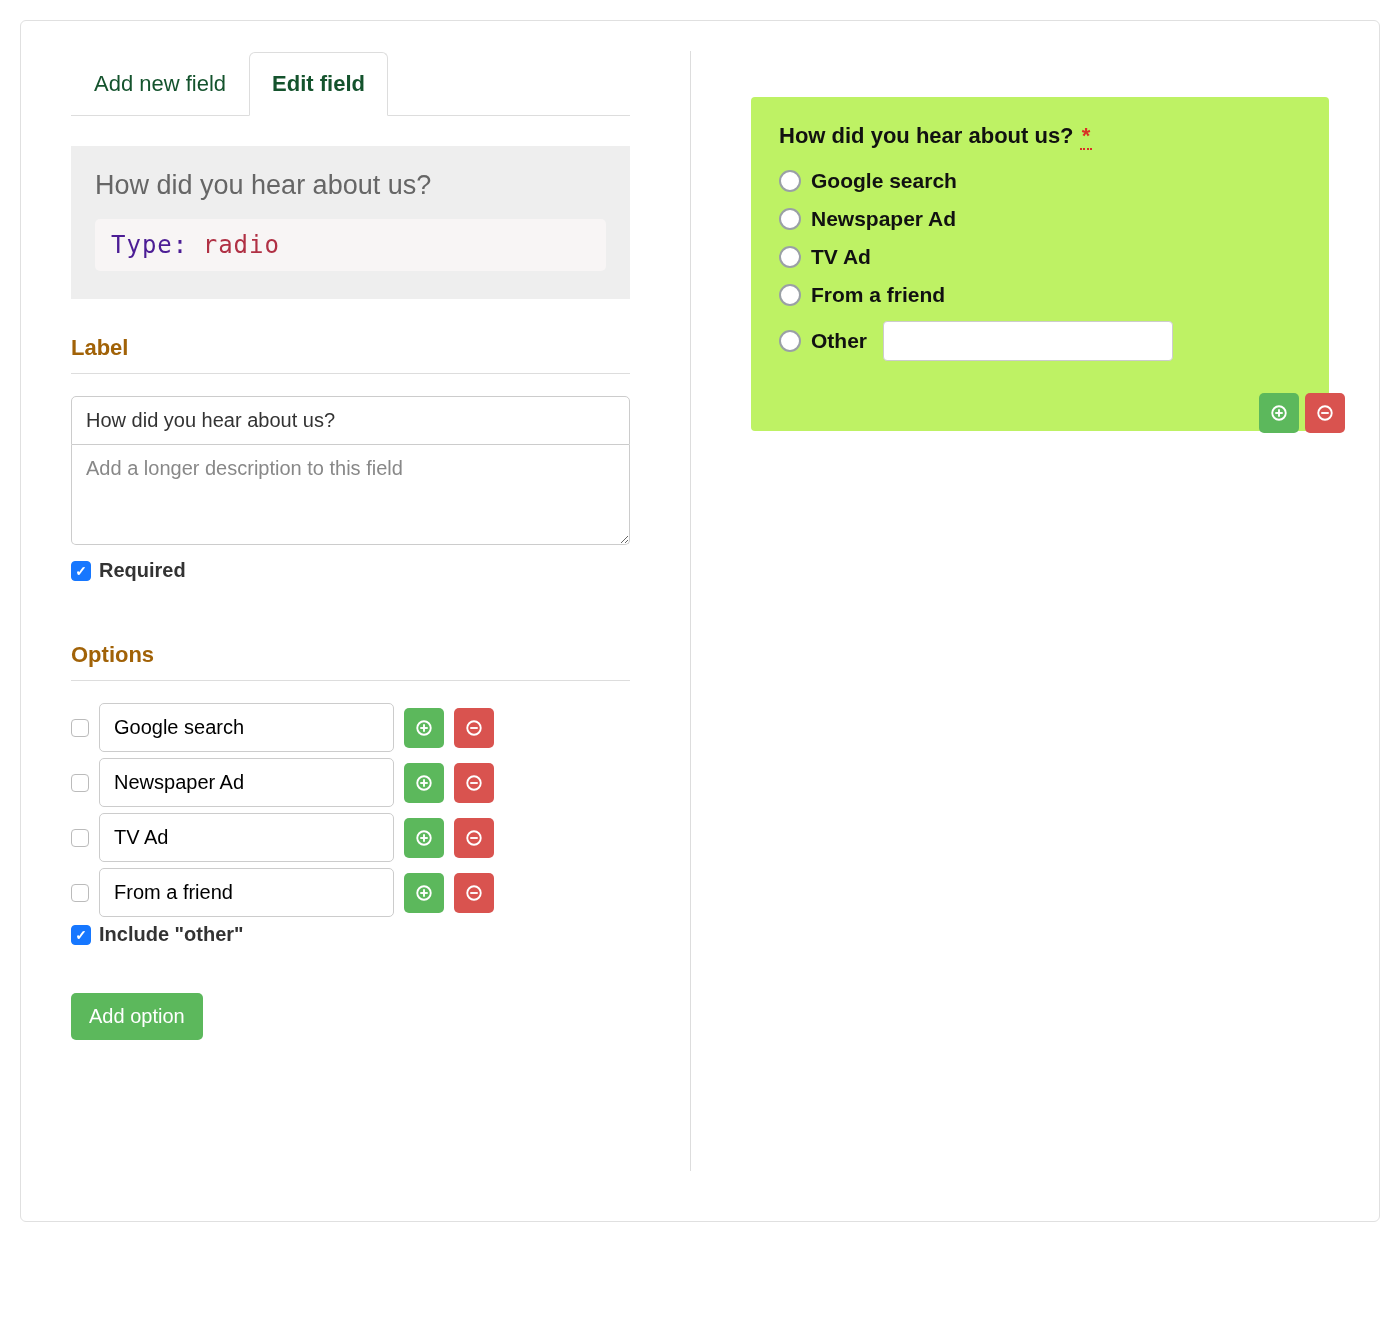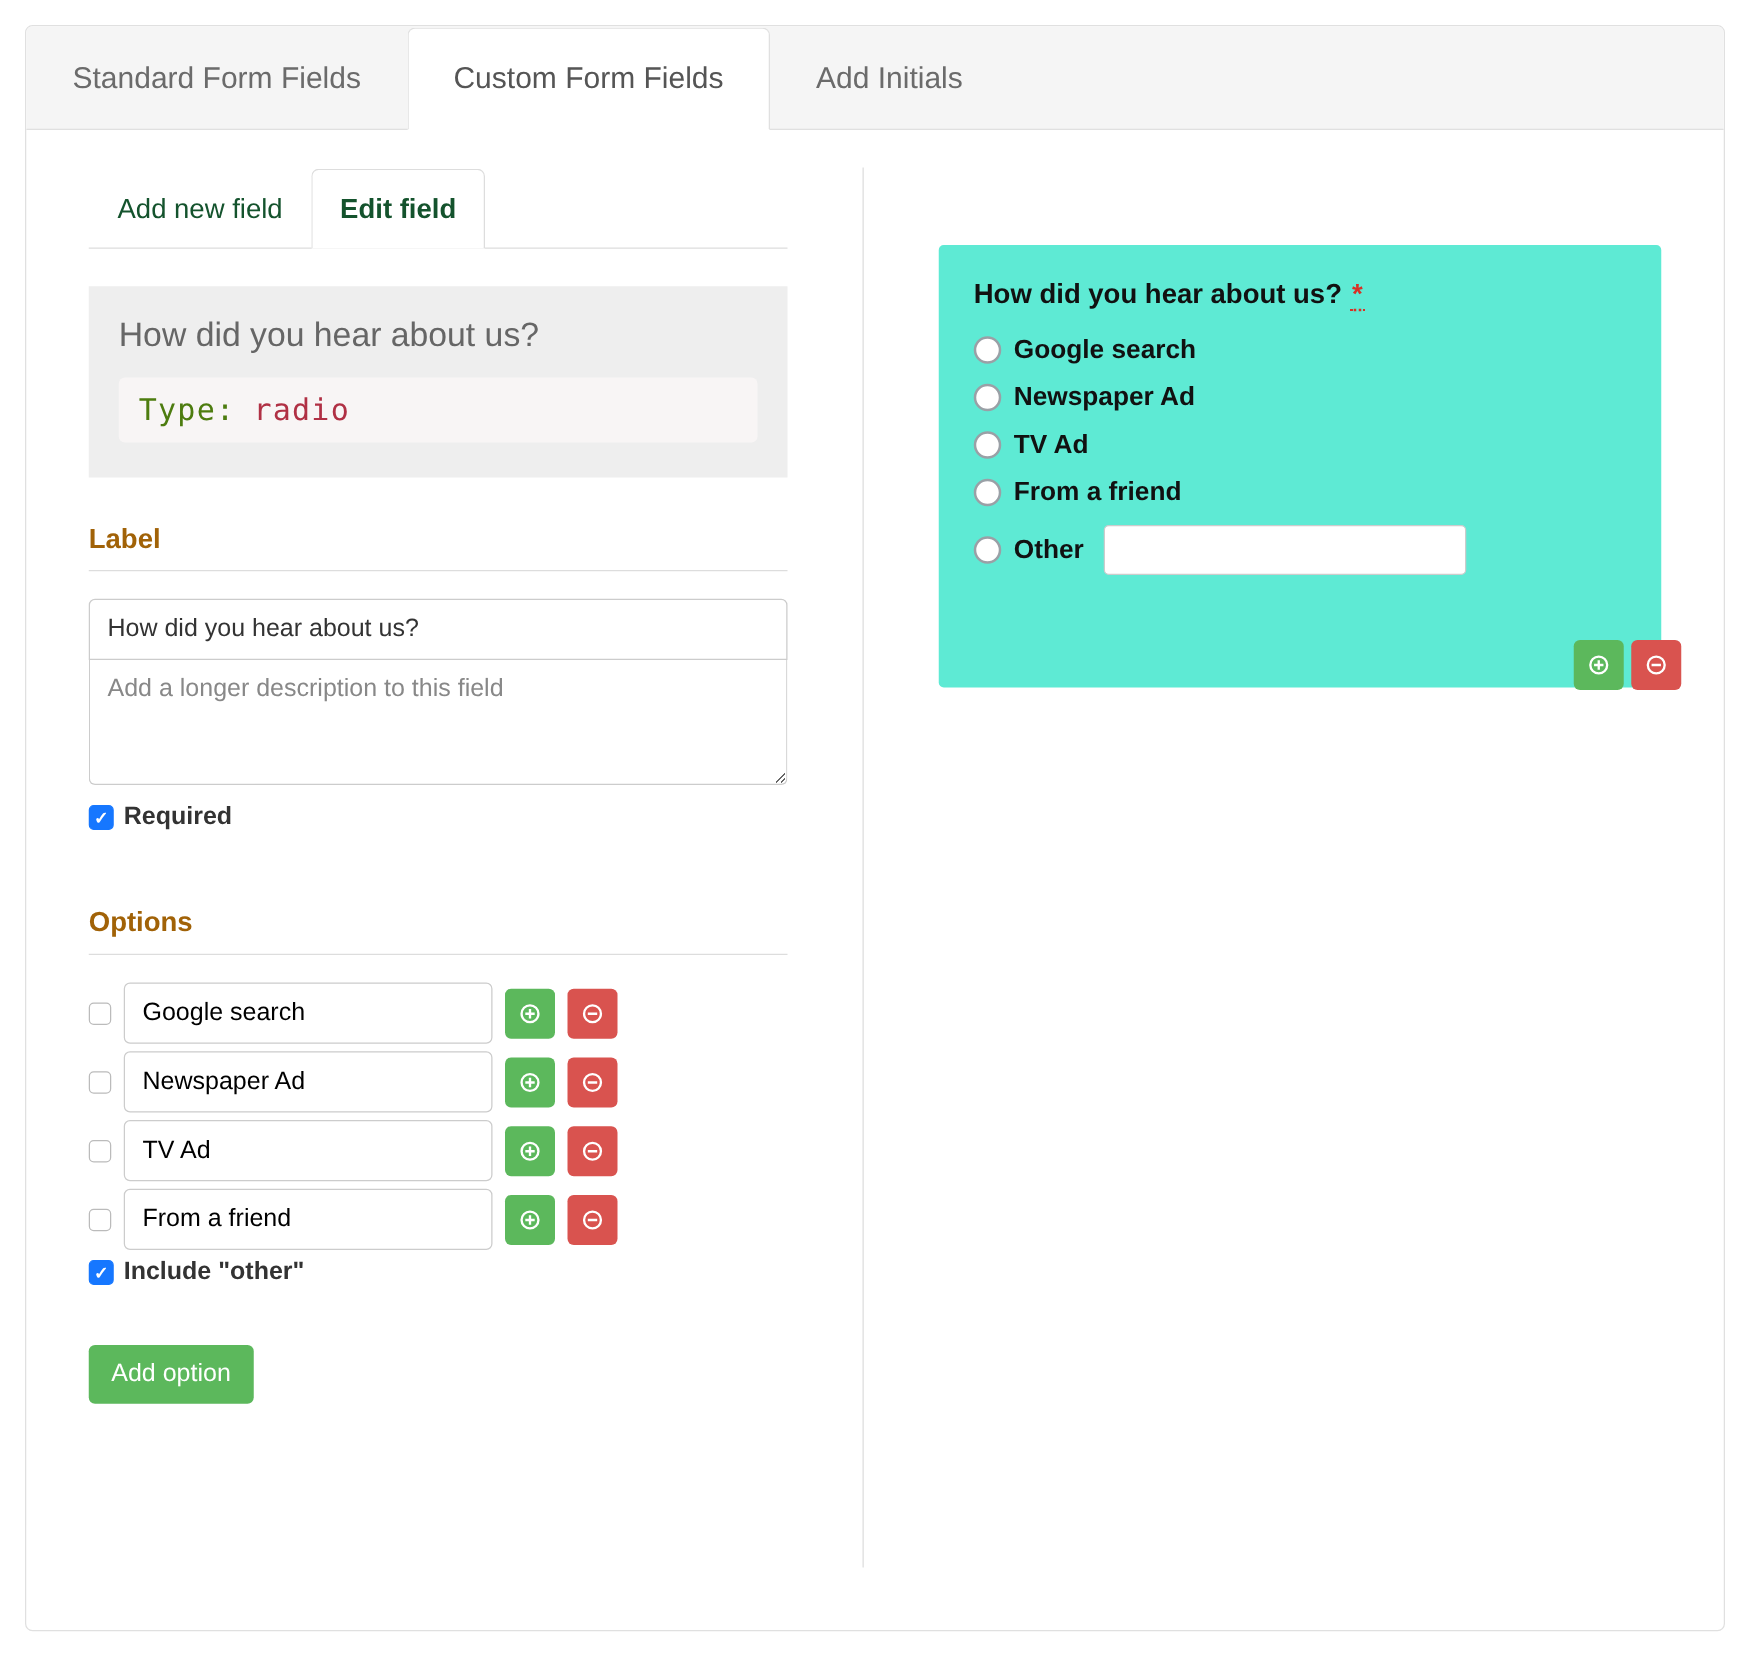--- a/index.html
+++ b/index.html
@@ -88,21 +88,21 @@
       color: #666;
       margin-bottom: 18px;
     }
     .type-box {
       background: #f8f5f5;
       border-radius: 5px;
       padding: 12px 16px;
       font-family: "Menlo", "Consolas", monospace;
       font-size: 24px;
     }
-    .type-label { color: #4d7c0f; letter-spacing: 1px;}
+    .type-label { color: #4c1d95; letter-spacing: 1px;}
     .type-value { color: #b03044; letter-spacing: 1px;}
     
     .section-heading {
       font-size: 22px;
       font-weight: 700;
       color: #a16207;
       border-bottom: 1px solid #ddd;
       padding-bottom: 12px;
       margin-bottom: 22px;
     }
@@ -186,25 +186,25 @@
       margin-top: 47px;
       background: #5cb85c;
       color: #fff;
       padding: 12px 18px;
       border-radius: 5px;
       font-size: 20px;
       cursor: pointer;
     }
     
     .preview-card {
-      background: #5eead4;
+      background: #bef264;
       border-radius: 4px;
-      padding: 26px 28px 76px 28px;
+      padding: 26px 28px 56px 28px;
       position: relative;
-      margin-top: 62px;
+      margin-top: 46px;
     }
     .preview-title {
       font-size: 22px;
       font-weight: 700;
       color: #111;
       margin-bottom: 20px;
     }
     .req-star { color: #d93025; border-bottom: 2px dotted #d93025; padding:0 2px;}
     .radio-row {
       display: flex;
@@ -236,25 +236,20 @@
       bottom: -2px;
       display: flex;
       gap: 6px;
     }
   </style>
 </head>
 <body>
 
 <div class="container">
 
-  <div class="top-tabs">
-    <div class="top-tab">Standard Form Fields</div>
-    <div class="top-tab active">Custom Form Fields</div>
-    <div class="top-tab">Add Initials</div>
-  </div>
 
   <div class="body">
 
     <div class="left-col">
 
       <div class="sub-tabs">
         <div class="sub-tab">Add new field</div>
         <div class="sub-tab active">Edit field</div>
       </div>
 

